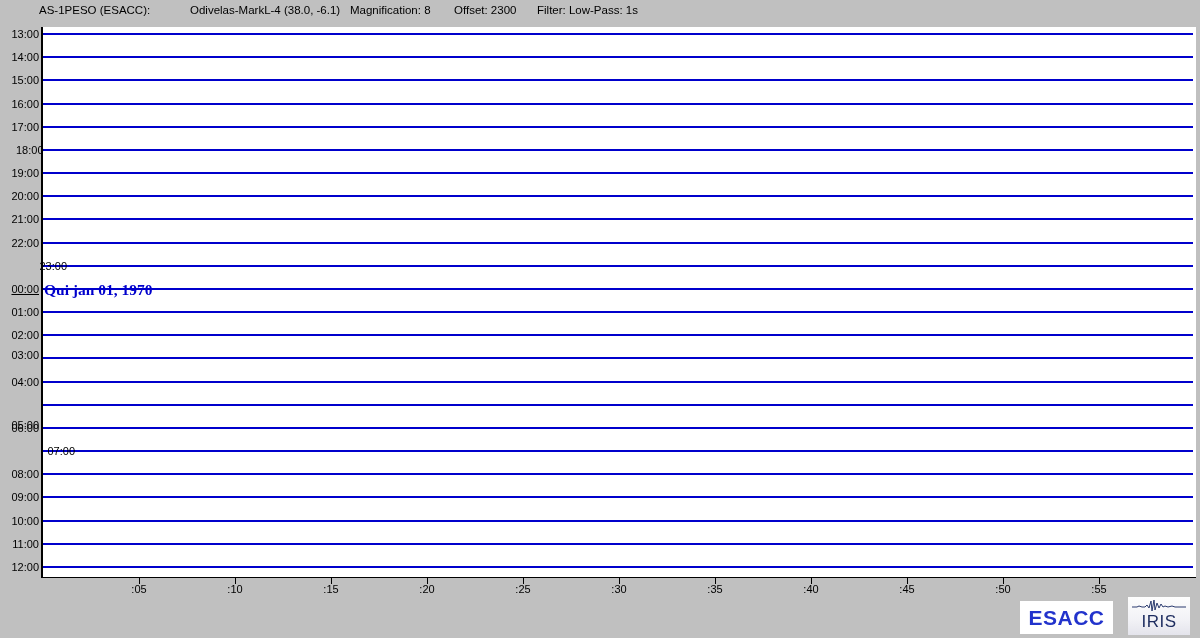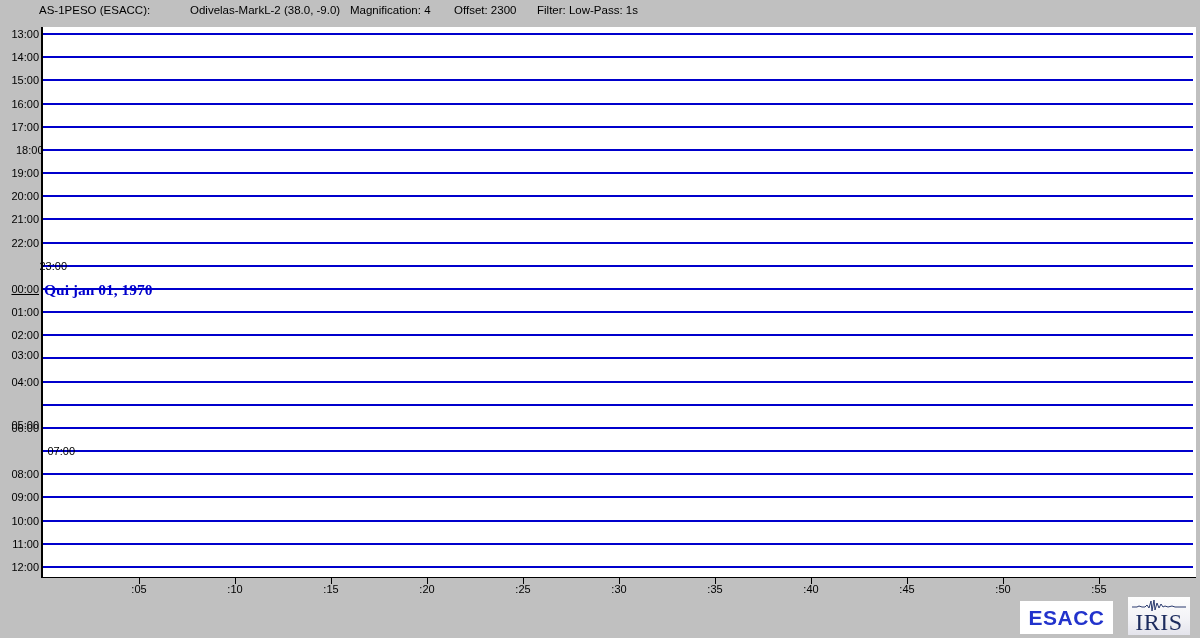--- a/index.html
+++ b/index.html
@@ -93,34 +93,34 @@
   .iris-logo {
     position:absolute;
     left:1128px; top:597px;
     width:62px; height:38px;
     background:linear-gradient(180deg,#fdfdfd 0%, #f2f2f6 60%, #e4e4ec 100%);
     display:flex; flex-direction:column; align-items:center; justify-content:flex-start;
     overflow:hidden;
   }
   .iris-squiggle { margin-top:2px; display:block; }
   .iris-text {
-    font-family:Liberation Serif, serif;
-    font-size:24px;
+    font-family:Liberation Sans, sans-serif;
+    font-size:17px;
     line-height:22px;
     color:#1c2b5e;
     letter-spacing:0.5px;
     margin-top:-1px;
   }
 </style>
 </head>
 <body>
 
 <div class="hdr-item hdr-station">AS-1PESO (ESACC):</div>
-<div class="hdr-item hdr-sensor">Odivelas-MarkL-2 (38.0, -9.0)</div>
-<div class="hdr-item hdr-mag">Magnification: 4</div>
+<div class="hdr-item hdr-sensor">Odivelas-MarkL-4 (38.0, -6.1)</div>
+<div class="hdr-item hdr-mag">Magnification: 8</div>
 <div class="hdr-item hdr-offset">Offset: 2300</div>
 <div class="hdr-item hdr-filter">Filter: Low-Pass: 1s</div>
 
 <div class="plot-area">
   <div>
       <div class="hour-line" style="top: 6px; background: rgb(0, 0, 204);"></div>
       <div class="hour-line" style="top: 29.17px; background: rgb(0, 0, 204);"></div>
       <div class="hour-line" style="top: 52.34px; background: rgb(0, 0, 204);"></div>
       <div class="hour-line" style="top: 75.51px; background: rgb(0, 0, 204);"></div>
       <div class="hour-line" style="top: 98.68px; background: rgb(0, 0, 204);"></div>

